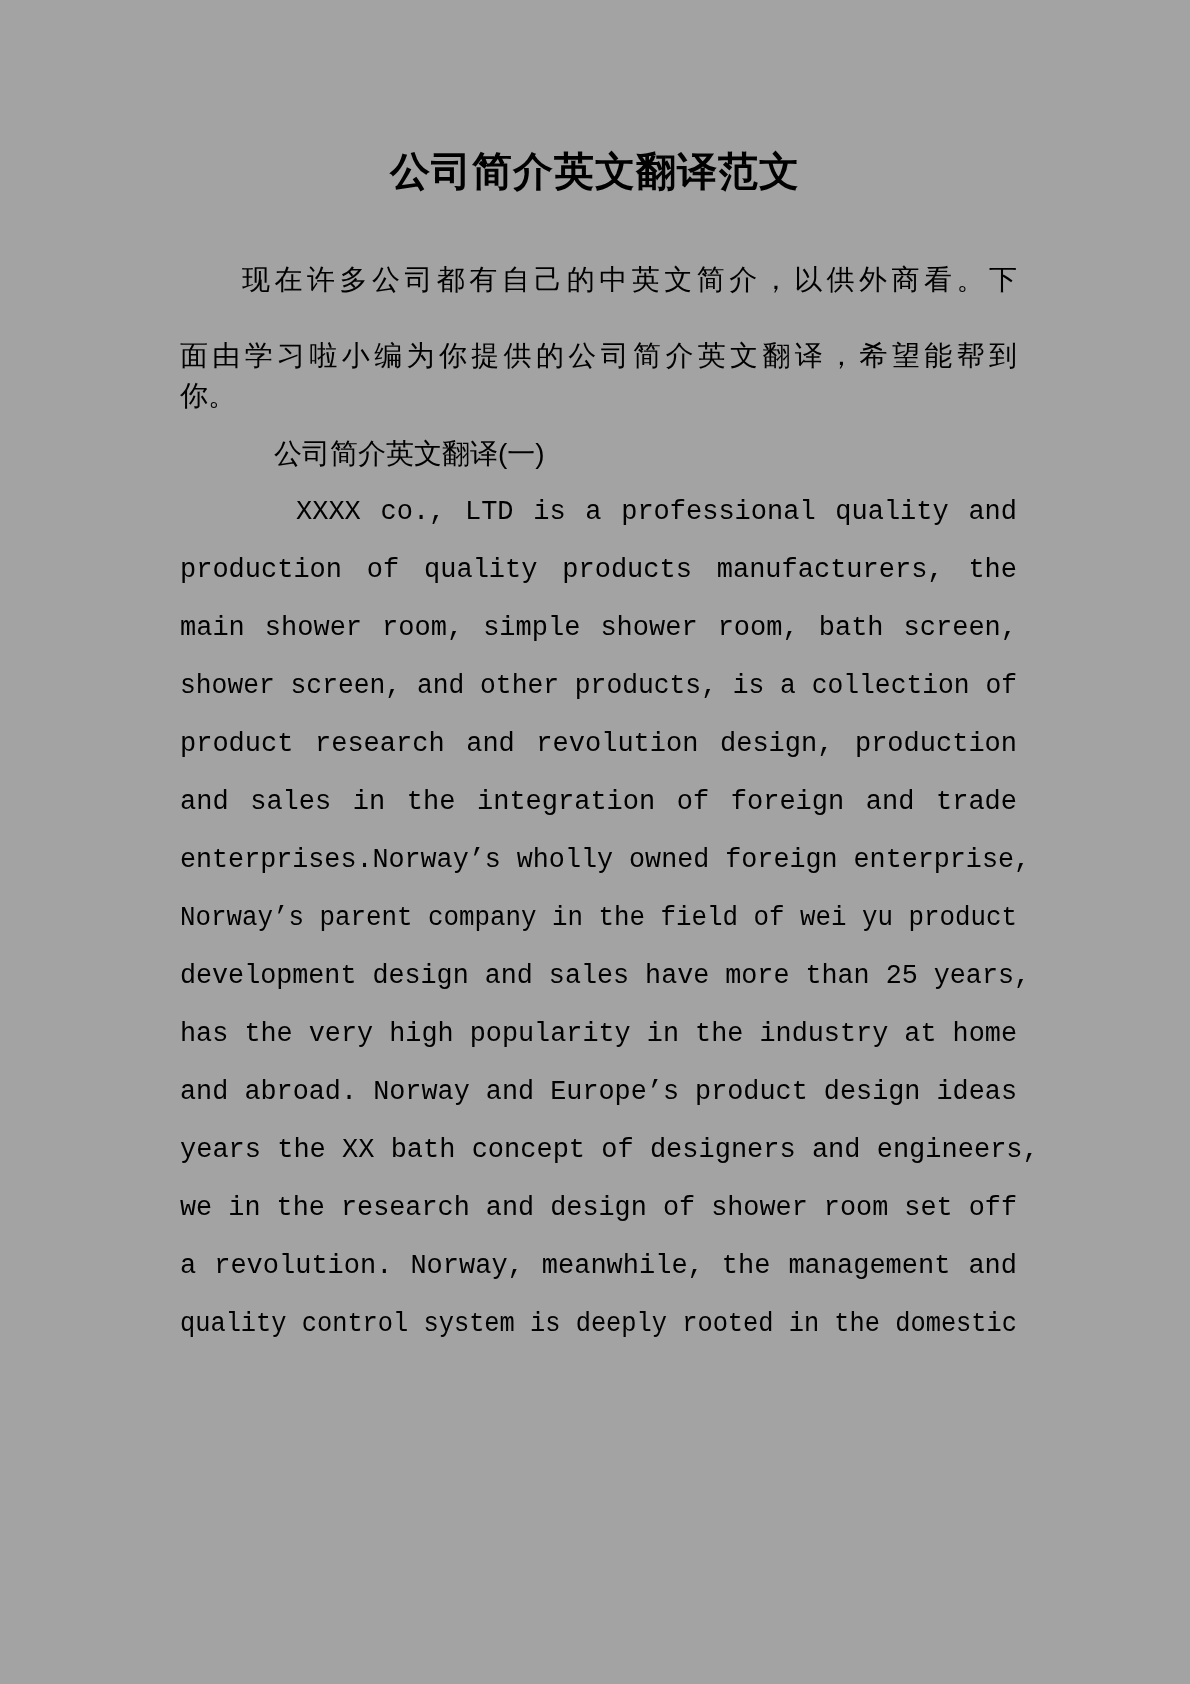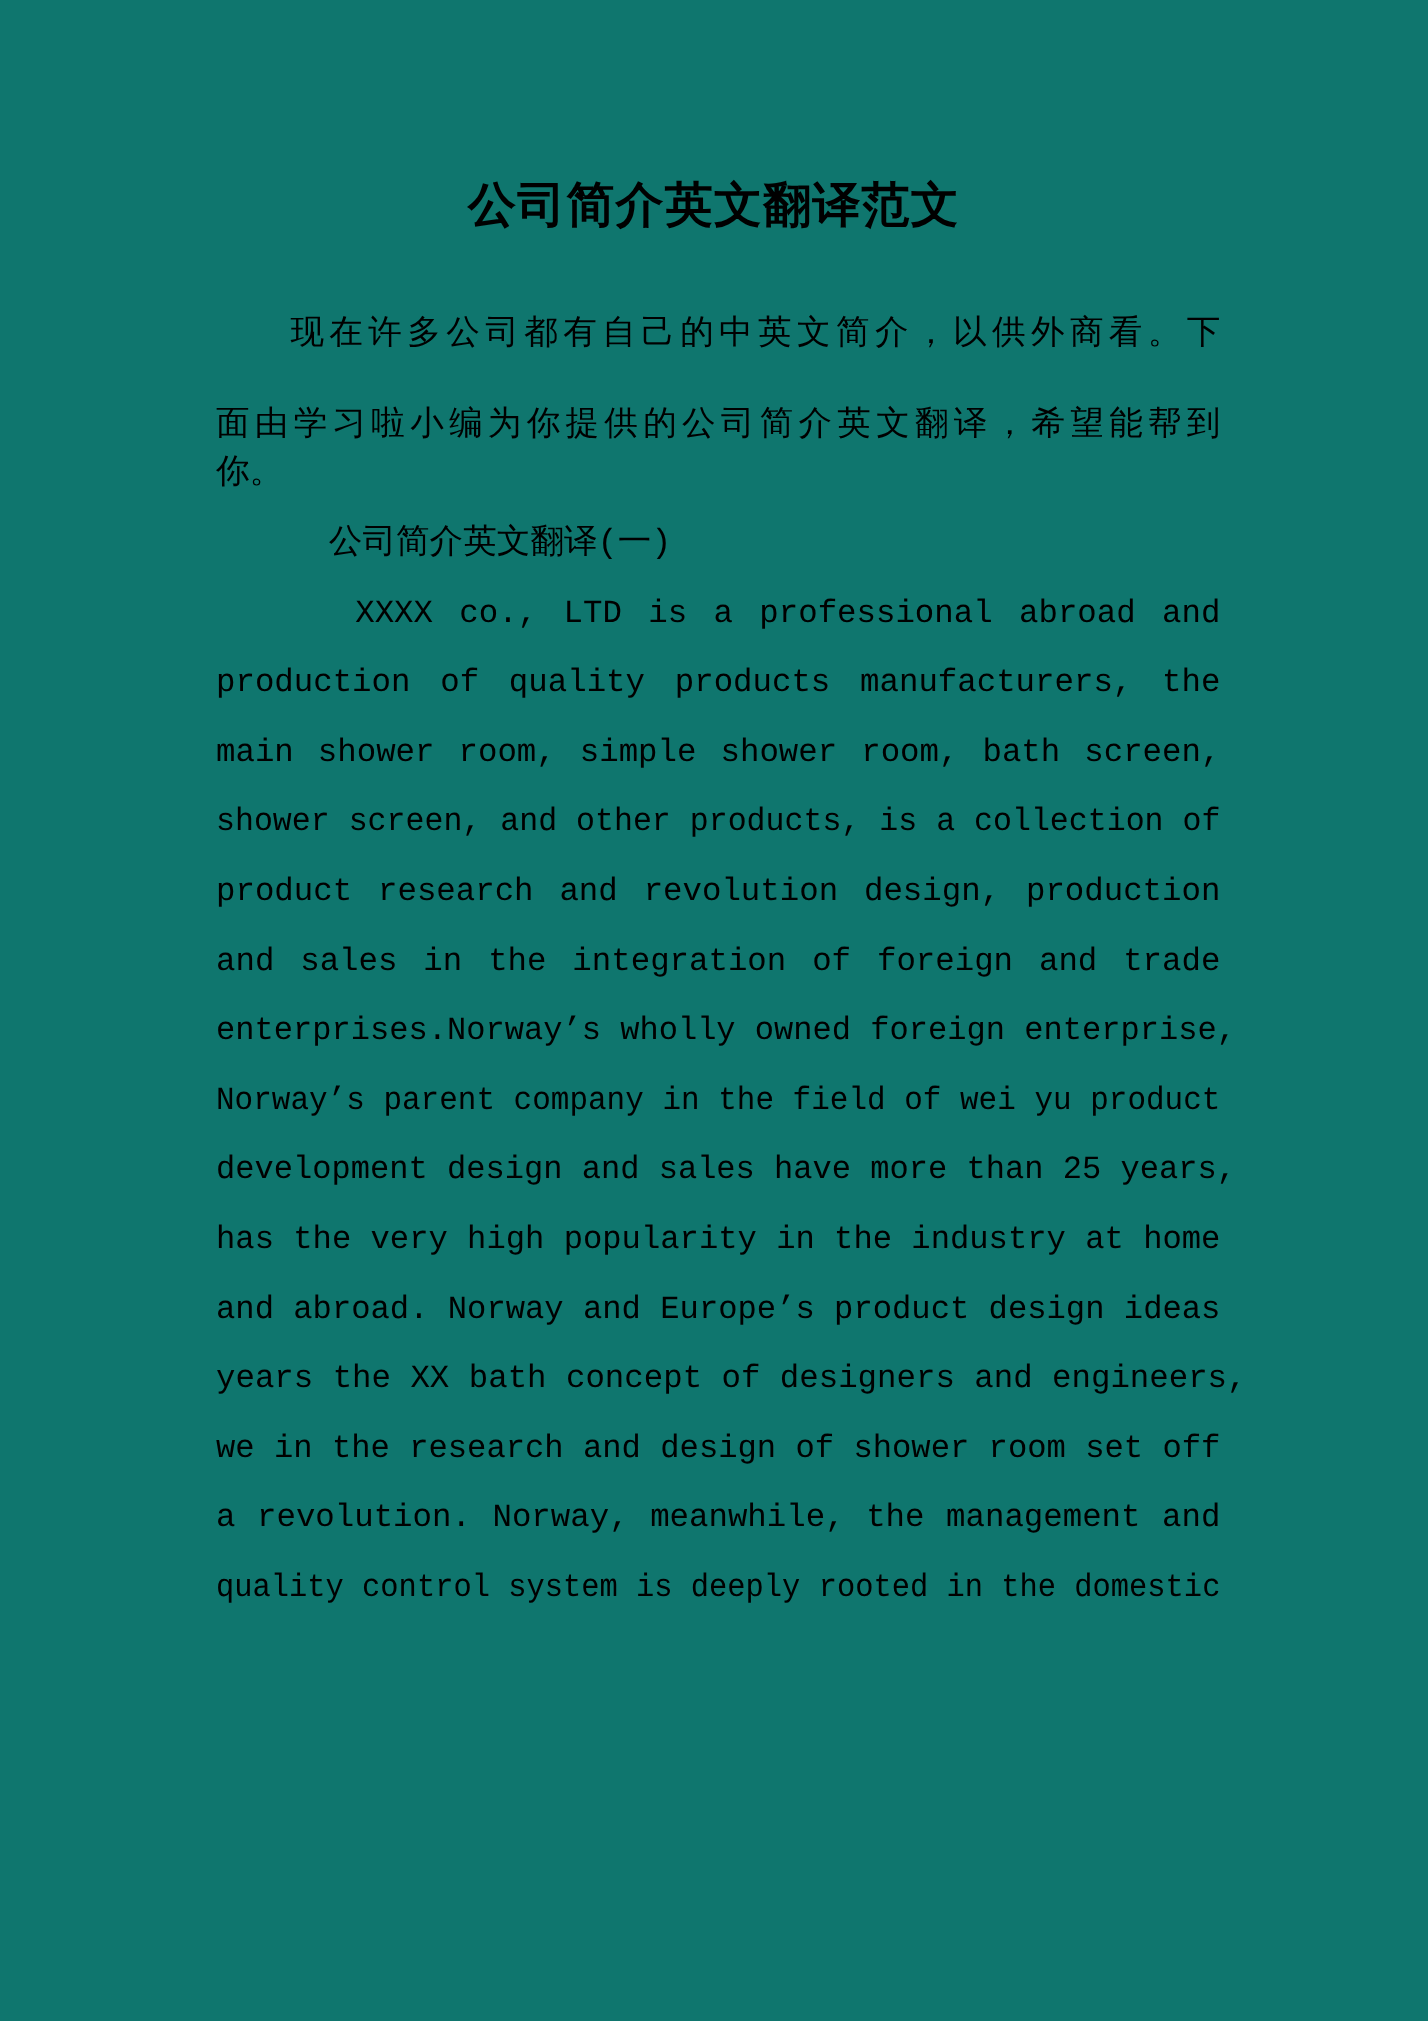--- a/index.html
+++ b/index.html
@@ -12,21 +12,21 @@
       height: 1684px;
       position: relative;
       overflow: hidden;
       color: #000000;
     }
     .page {
       position: absolute;
       left: 0; top: 0;
       width: 1190px;
       height: 1684px;
-      background: #0f766e;
+      background: #a3a3a3;
     }
     .title {
       position: absolute;
       left: 0;
       top: 146px;
       width: 1190px;
       text-align: center;
       font-family: "DejaVu Serif", "Liberation Serif", serif;
       font-size: 40px;
       line-height: 50px;
@@ -47,21 +47,21 @@
       height: 40px;
       font-family: "Liberation Mono", "DejaVu Sans Mono", monospace;
       font-size: 27px;
       line-height: 40px;
       white-space: nowrap;
       text-align: justify;
       text-align-last: justify;
       transform-origin: left center;
     }
     .line.cjk {
-      font-family: Liberation Mono, monospace;
+      font-family: Liberation Sans, sans-serif;
       font-size: 28px;
       font-weight: 300;
     }
     .line.last {
       text-align-last: left;
     }
     .line.indent-cn { left: 62px; width: 775px; }
     .line.indent-sub { left: 94px; width: 743px; }
     .line.indent-en { left: 116px; width: 721px; }
     .line.wide { width: 850px; }
@@ -74,21 +74,21 @@
   <h1 class="title">公司简介英文翻译范文</h1>
 
   <div class="body-text">
 
     <div class="line cjk indent-cn" style="top: 260px; white-space: nowrap;"><span style="white-space: nowrap;">现在许多公司都有自己的中英文简介，以供外商看。下</span></div>
     <div class="line cjk" style="top: 336px; white-space: nowrap;"><span style="white-space: nowrap;">面由学习啦小编为你提供的公司简介英文翻译，希望能帮到</span></div>
     <div class="line cjk last" style="top:376px;">你。</div>
 
     <div class="line cjk last indent-sub" style="top:434px;">公司简介英文翻译(一)</div>
 
-    <div class="line indent-en" style="top: 492px; white-space: nowrap;"><span style="white-space: nowrap;">XXXX co., LTD is a professional abroad and</span></div>
+    <div class="line indent-en" style="top: 492px; white-space: nowrap;"><span style="white-space: nowrap;">XXXX co., LTD is a professional quality and</span></div>
     <div class="line" style="top: 550px; white-space: nowrap;"><span style="white-space: nowrap;">production of quality products manufacturers, the</span></div>
     <div class="line" style="top: 608px; white-space: nowrap;"><span style="white-space: nowrap;">main shower room, simple shower room, bath screen,</span></div>
     <div class="line" style="top: 666px; white-space: nowrap; transform: scaleX(0.974672);"><span style="white-space: nowrap;">shower screen, and other products, is a collection of</span></div>
     <div class="line" style="top: 724px; white-space: nowrap;"><span style="white-space: nowrap;">product research and revolution design, production</span></div>
     <div class="line" style="top: 782px; white-space: nowrap;"><span style="white-space: nowrap;">and sales in the integration of foreign and trade</span></div>
     <div class="line wide" style="top: 840px; white-space: nowrap; transform: scaleX(0.989811);"><span style="white-space: nowrap;">enterprises.Norway’s wholly owned foreign enterprise,</span></div>
     <div class="line" style="top: 898px; white-space: nowrap; transform: scaleX(0.956623);"><span style="white-space: nowrap;">Norway’s parent company in the field of wei yu product</span></div>
     <div class="line wide" style="top: 956px; white-space: nowrap; transform: scaleX(0.989811);"><span style="white-space: nowrap;">development design and sales have more than 25 years,</span></div>
     <div class="line" style="top: 1014px; white-space: nowrap; transform: scaleX(0.993417);"><span style="white-space: nowrap;">has the very high popularity in the industry at home</span></div>
     <div class="line" style="top: 1072px; white-space: nowrap; transform: scaleX(0.993417);"><span style="white-space: nowrap;">and abroad. Norway and Europe’s product design ideas</span></div>

